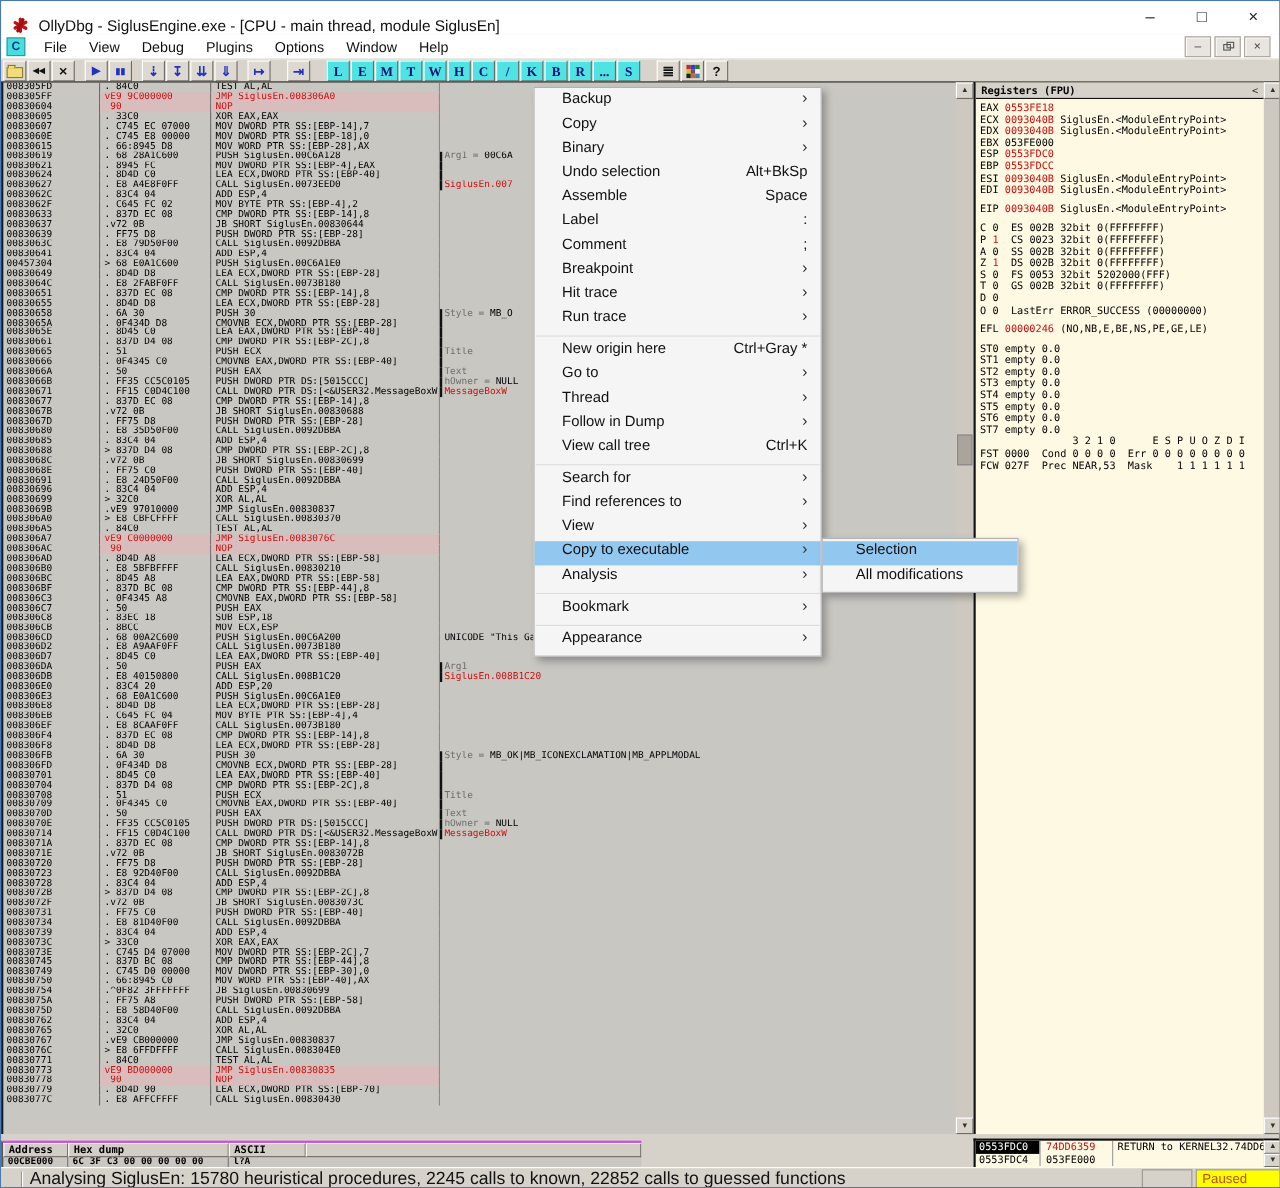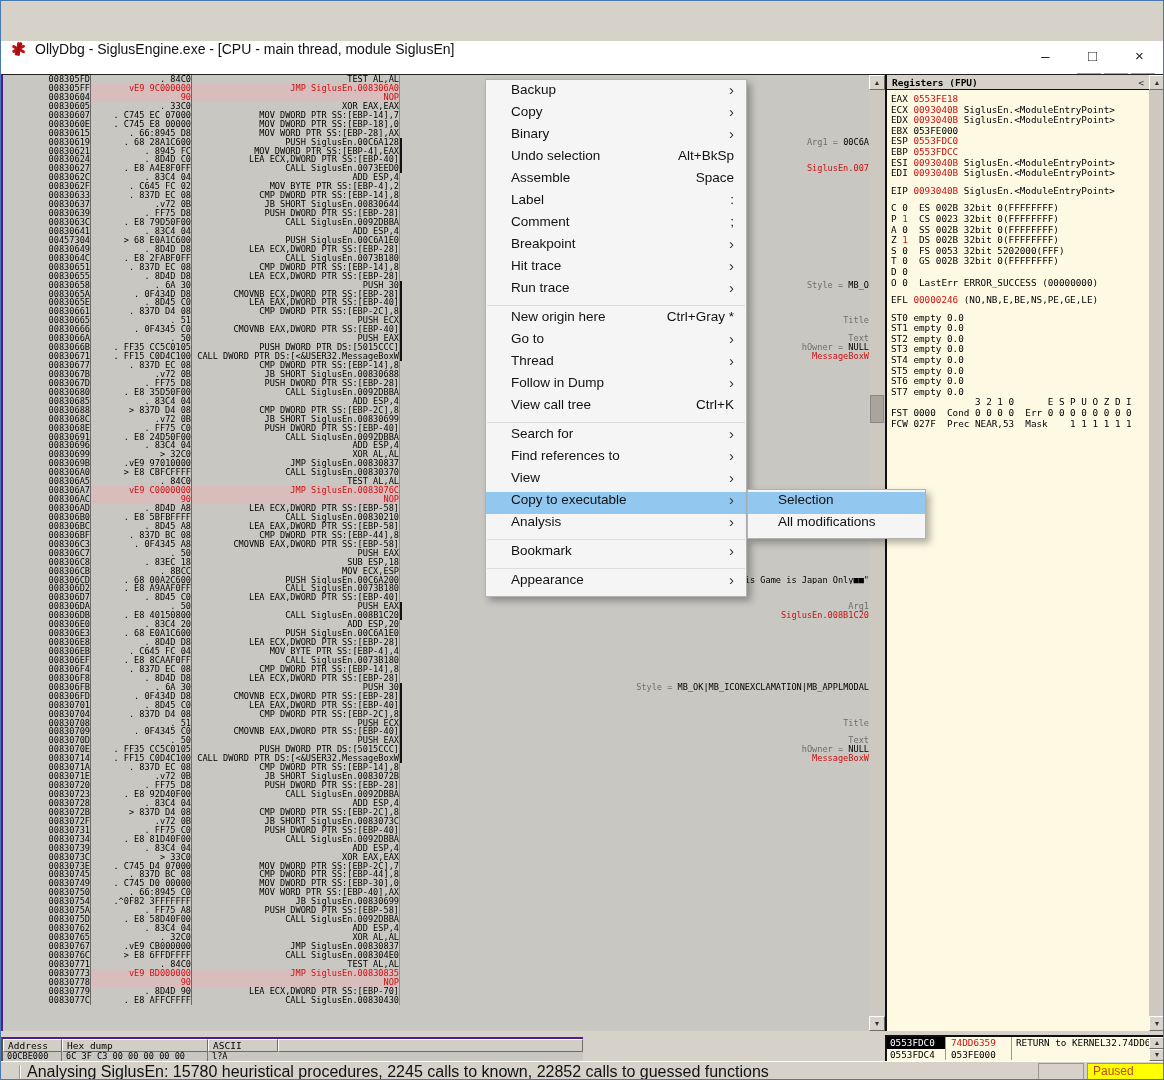--- a/index.html
+++ b/index.html
@@ -1,20 +1,20 @@
 <!DOCTYPE html>
 <html><head>
 <meta charset="utf-8">
 <style>
   html,body{margin:0;padding:0;background:#333;}
   #app{position:relative;width:1164px;height:1080px;background:#d6d2ca;border:1px solid #4a78b0;
        box-sizing:border-box;overflow:hidden;font-family:"Liberation Sans",sans-serif;
        -webkit-font-smoothing:none;}
   
-  #titlebar{height:30px;background:#ffffff;display:flex;align-items:flex-start;padding-left:9px;margin-top:40px;}
+  #titlebar{height:30px;background:#ffffff;display:flex;align-items:flex-end;padding-left:9px;}
   .splat{position:relative;width:16px;height:16px;flex:0 0 16px;}
   .splat i{position:absolute;left:7px;top:1px;width:3.4px;height:14px;background:#c01212;border-radius:2px;}
   .splat i:nth-child(2){transform:rotate(62deg);}
   .splat i:nth-child(3){transform:rotate(-62deg);}
   .splat i:nth-child(4){transform:rotate(25deg);background:#a00e0e;}
   #title{font-size:14px;color:#111;margin-left:9px;white-space:nowrap;}
   #wctrl{margin-left:auto;display:flex;height:100%;}
   .wbtn{width:47px;text-align:center;line-height:30px;font-size:15px;color:#222;}
   
   #menubar{height:22px;background:#ffffff;display:flex;align-items:center;}
@@ -40,21 +40,21 @@
   .tbtn.cyan{background:#4fe3e3;width:19px;}
   .tbtn.cyan .glyph{color:#101078;font-family:"Liberation Serif",serif;font-size:12px;}
   .tgap{width:8px;} .tgap2{width:14px;}
   .folder-icon{position:relative;width:13px;height:8px;background:#f0dd7a;border:1px solid #8a7a2a;display:inline-block;margin-top:2px;}
   .folder-icon::before{content:"";position:absolute;top:-3px;left:0;width:5px;height:2px;background:#f0dd7a;border:1px solid #8a7a2a;border-bottom:none;}
   .grid-icon{display:flex;flex-wrap:wrap;width:12px;height:12px;}
   .grid-icon i{width:4px;height:4px;display:block;}
   
   #main{position:absolute;top:73px;left:0;width:1164px;height:962px;}
   #disasm{position:absolute;left:0;top:0;width:868px;height:957px;background:#c9c7c2;
-          border-top:1px solid #222;border-left:2px solid #4c1d95;box-sizing:border-box;overflow:hidden;text-align:right;}
+          border-top:1px solid #222;border-left:2px solid #0f172a;box-sizing:border-box;overflow:hidden;}
   .row{display:flex;height:8.95px;line-height:9.1px;font-family:"DejaVu Sans Mono",monospace;
        font-size:8.6px;white-space:pre;color:#000;}
   .ca{width:84px;flex:0 0 84px;padding-left:3px;border-right:1px solid #6a6a6a;overflow:hidden;}
   .ch{width:96px;flex:0 0 96px;padding-left:4px;border-right:1px solid #6a6a6a;overflow:hidden;}
   .ci{width:203px;flex:0 0 203px;padding-left:4px;border-right:1px solid #8a8a8a;overflow:hidden;}
   .cc{flex:1;padding-left:4px;overflow:hidden;}
   .row.m .ch,.row.m .ci{color:#cc1010;background:#d9bcbc;}
   .cc.brk{border-left:2px solid #111;padding-left:2px;}
   .ckey{color:#6e6e6e;} .cval{color:#000;} .credv{color:#cc1010;}
   
@@ -70,21 +70,21 @@
   #reghdr{height:14px;background:#d6d2ca;border-bottom:1px solid #111;display:flex;align-items:center;
           font-family:"DejaVu Sans Mono",monospace;font-size:9.5px;font-weight:bold;padding:0 5px;}
   #reghdr .collapse{margin-left:auto;font-weight:normal;color:#333;}
   #regbody{padding:4px 0 0 4px;font-family:"DejaVu Sans Mono",monospace;font-size:9.3px;
            line-height:10.6px;white-space:pre;color:#000;}
   .rv.red, .red{color:#cc1010;}
   .blk{margin-top:7px;}
   #regscroll{position:absolute;left:1148px;top:0;width:16px;height:957px;background:#cdc9c1;border-top:1px solid #222;box-sizing:border-box;}
   
   #dump{position:absolute;left:0;top:1036px;width:582px;height:24px;background:#c9c7c2;
-        border-top:2px solid #4c1d95;border-left:2px solid #555;box-sizing:border-box;overflow:hidden;}
+        border-top:2px solid #d946ef;border-left:2px solid #555;box-sizing:border-box;overflow:hidden;font-weight:bold;}
   #dumphdr{display:flex;height:13px;font-family:"DejaVu Sans Mono",monospace;font-size:9.5px;}
   .dhdr{background:#d2cec6;border:1px solid;border-color:#fff #6e6a64 #6e6a64 #fff;
         padding-left:4px;box-sizing:border-box;line-height:11px;overflow:hidden;}
   .dh0{width:59px;} .dh1{width:146px;} .dh2{width:70px;} .dhf{flex:1;}
   #dumprow{display:flex;height:9px;font-family:"DejaVu Sans Mono",monospace;font-size:8.6px;line-height:9px;white-space:pre;overflow:hidden;}
   #dumprow span{overflow:hidden;}
   .dr0{width:59px;padding-left:4px;box-sizing:border-box;border-right:1px solid #777;}
   .dr1{width:146px;padding-left:4px;box-sizing:border-box;border-right:1px solid #777;}
   .dr2{width:70px;padding-left:4px;box-sizing:border-box;}
   #stack{position:absolute;left:884px;top:1034px;width:264px;height:26px;background:#fdf9e3;

